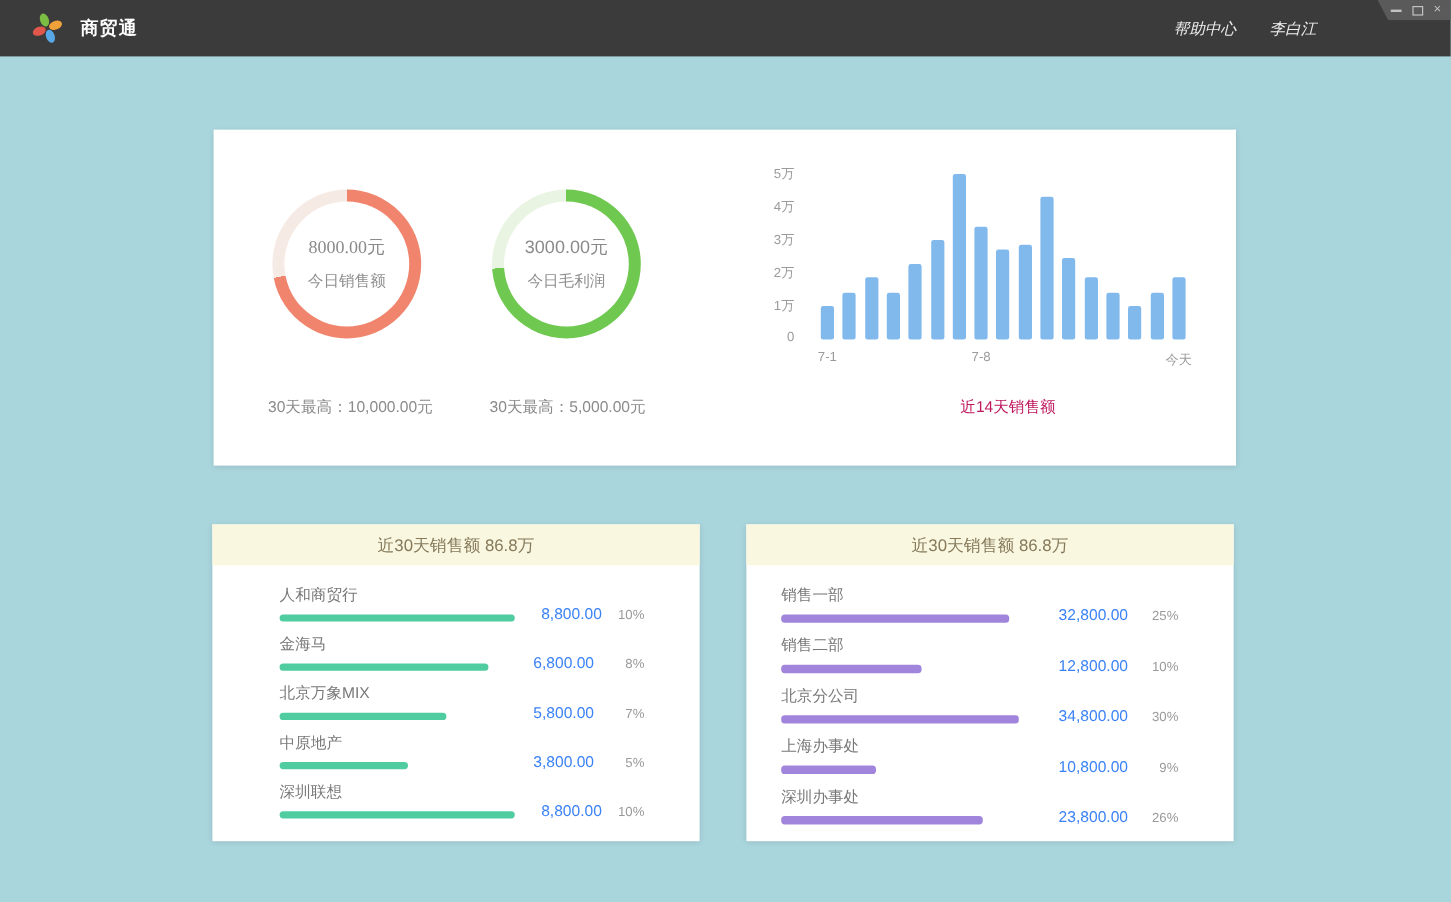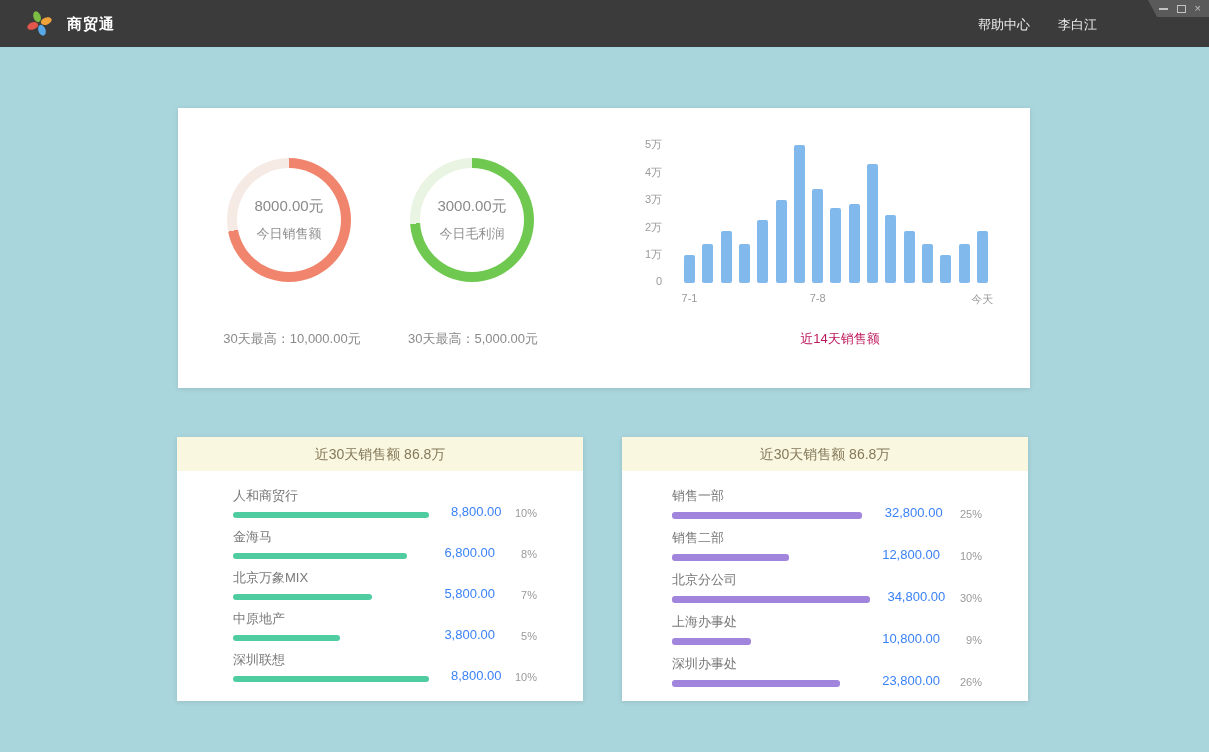--- a/index.html
+++ b/index.html
@@ -13,22 +13,22 @@
 
   
   .titlebar {
     position:absolute; left:0; top:0; width:1209px; height:47px;
     background:#3B3B3B;
     display:flex; align-items:center;
   }
   .logo { position:absolute; left:26px; top:10px; width:27px; height:27px; }
   .app-title { position:absolute; left:67px; top:0; height:47px; line-height:47px;
     color:#FFFFFF; font-size:15px; font-weight:bold; letter-spacing:1px; }
-  .titlebar-right { position:absolute; right:112px; top:16px; height:47px;
-    display:flex; gap:28px; }
+  .titlebar-right { position:absolute; right:112px; top:0; height:47px;
+    display:flex; align-items:center; gap:28px;font-style:italic; }
   .titlebar-link { color:#EDEDED; font-size:13px; cursor:pointer; }
 
   .win-controls {
     position:absolute; right:0; top:0; width:64px; height:17px;
     background:#5A5A5A;
     clip-path:polygon(3px 0, 64px 0, 64px 17px, 12px 17px);
     display:flex; align-items:center; justify-content:flex-end;
     gap:9px; padding-right:8px;
   }
   .win-btn { color:#C2C2C2; cursor:pointer; display:block; }
@@ -64,21 +64,21 @@
   .chart-caption { position:absolute; left:506px; top:222px; width:312px;
     text-align:center; font-size:13px; color:#be185d; }
 
   
   .rank-card { top:437px; width:406px; height:264px; }
   .rank-card-1 { left:177px; } .rank-card-2 { left:622px; }
   .rank-header { height:34px; line-height:34px; text-align:center;
     background:#FAF7E0; color:#85795A; font-size:14px; }
   .rank-body { padding-top:16px; padding-right:46px; }
   .rank-card-1 .rank-body { padding-left:56px; }
-  .rank-card-2 .rank-body { padding-left:50px; }
+  .rank-card-2 .rank-body { padding-left:29px; }
   .rank-row { display:flex; align-items:flex-end; margin-bottom:10px; }
   .rank-left { flex:1; }
   .rank-label { font-size:13px; color:#787878; margin-bottom:7px; }
   .rank-bar { height:6px; border-radius:3px; }
   .rank-card-2 .rank-bar { height:7px; }
   .rank-amount { width:86px; text-align:right; font-size:13px; color:#3b82f6; margin-bottom:-1px; }
   .rank-percent { width:42px; text-align:right; font-size:11px; color:#9A9A9A; margin-bottom:-1px; }
 </style>
 </head>
 <body>
@@ -107,21 +107,21 @@
   </div>
   <div class="win-controls">
     <span class="win-btn win-min"></span>
     <span class="win-btn win-max"></span>
     <span class="win-btn win-close">×</span>
   </div>
 </div>
 
 <div class="card summary-card">
 
-  <div class="donut donut-1" style="background: conic-gradient(rgb(240, 132, 108) 0deg, rgb(240, 132, 108) 72%, rgb(246, 234, 229) 72%, rgb(246, 234, 229) 100%);">
+  <div class="donut donut-1" style="background: conic-gradient(rgb(240, 132, 108) 0deg, rgb(240, 132, 108) 72%, rgb(246, 234, 229) 72%, rgb(246, 234, 229) 100%); font-family: Liberation Serif, serif;">
     <div class="donut-inner">
       <div class="donut-value">8000.00元</div>
       <div class="donut-label">今日销售额</div>
     </div>
   </div>
   <div class="donut donut-2" style="background: conic-gradient(rgb(111, 200, 80) 0deg, rgb(111, 200, 80) 74%, rgb(233, 244, 226) 74%, rgb(233, 244, 226) 100%);">
     <div class="donut-inner">
       <div class="donut-value">3000.00元</div>
       <div class="donut-label">今日毛利润</div>
     </div>

